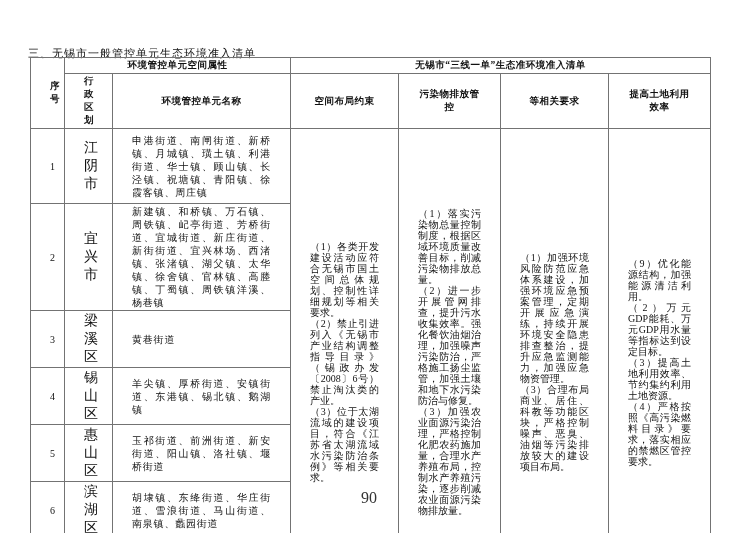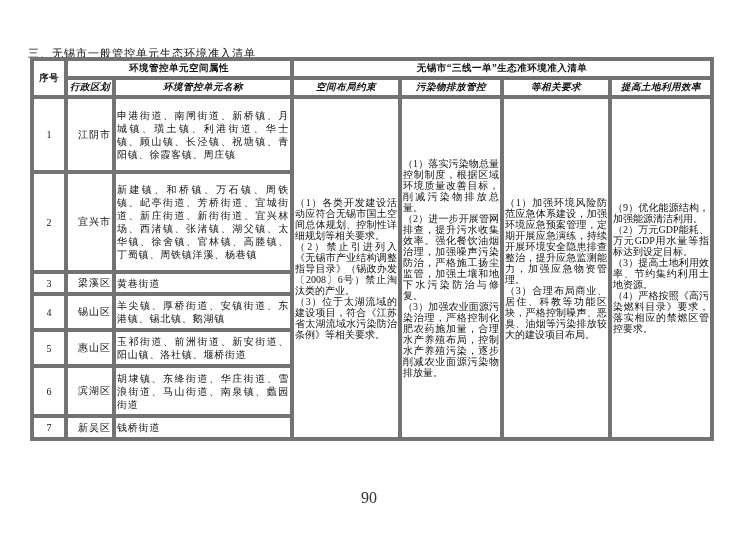--- a/index.html
+++ b/index.html
@@ -21,41 +21,41 @@
     margin-top:24px;
   }
   table.main{
     position:absolute;
     left:30px;top:57px;
     border-collapse:collapse;
     table-layout:fixed;
     width:680px;
   }
   table.main td,table.main th{
-    border:4px solid #737373;
-    padding:1px 1px;
+    border:1px solid #737373;
+    padding:1px 19px;
     box-sizing:border-box;
     font-weight:normal;
     vertical-align:middle;
   }
   th{
     font-size:9.5px;
     font-weight:bold !important;
     text-align:center;
     letter-spacing:0.5px;
   }
   .hdr1{height:15px;}
-  .hdr2{height:18px;font-style:italic;}
+  .hdr2{height:18px;}
   td.num{
     text-align:center;
     font-size:10px;
   }
   td.district{
     text-align:right;
-    font-size:10px;
+    font-size:14px;
     letter-spacing:1px;
   }
   td.units{
     font-size:10px;
     line-height:13px;
     text-align:justify;
     letter-spacing:0.8px;
     padding:2px 5px;
   }
   td.merged{

